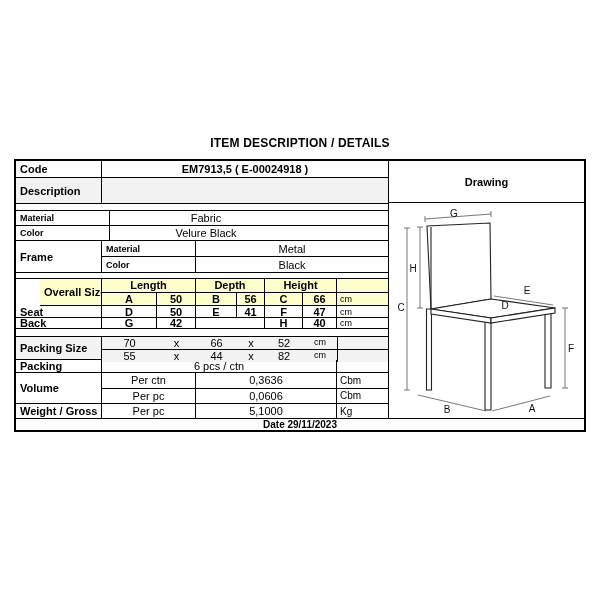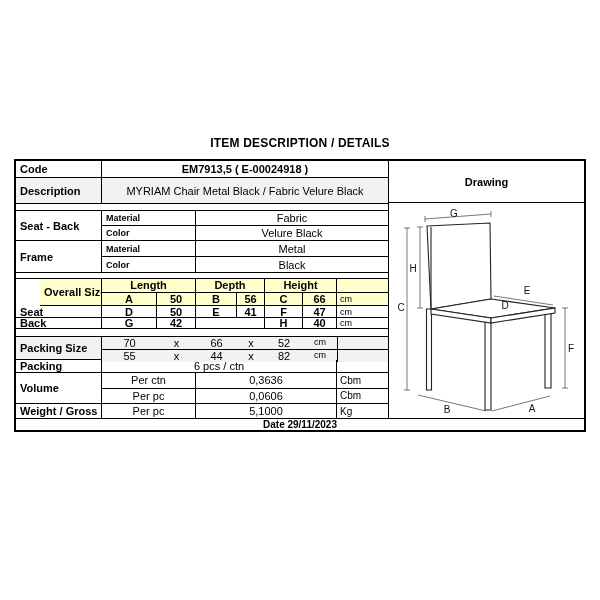--- a/index.html
+++ b/index.html
@@ -65,27 +65,25 @@
 
     <div class="left-table">
 
       <div class="r" style="height:17px">
         <div class="cell lab">Code</div>
         <div class="cell val bold c286 nr">EM7913,5  ( E-00024918 )</div>
       </div>
 
       <div class="r gray" style="height:26px">
         <div class="cell lab">Description</div>
-        <div class="cell val c286 nr">MYRIAM Chair Metal Black / Fabric Velure Black</div>
       </div>
 
       <div class="gap" style="height:7px"></div>
 
       <div class="sec" style="height:30px">
-        <div class="cell lab">Seat - Back</div>
         <div class="sec-right">
           <div class="sub">
             <div class="cell key">Material</div>
             <div class="cell val c192 nr">Fabric</div>
           </div>
           <div class="sub">
             <div class="cell key">Color</div>
             <div class="cell val c192 nr">Velure Black</div>
           </div>
         </div>

